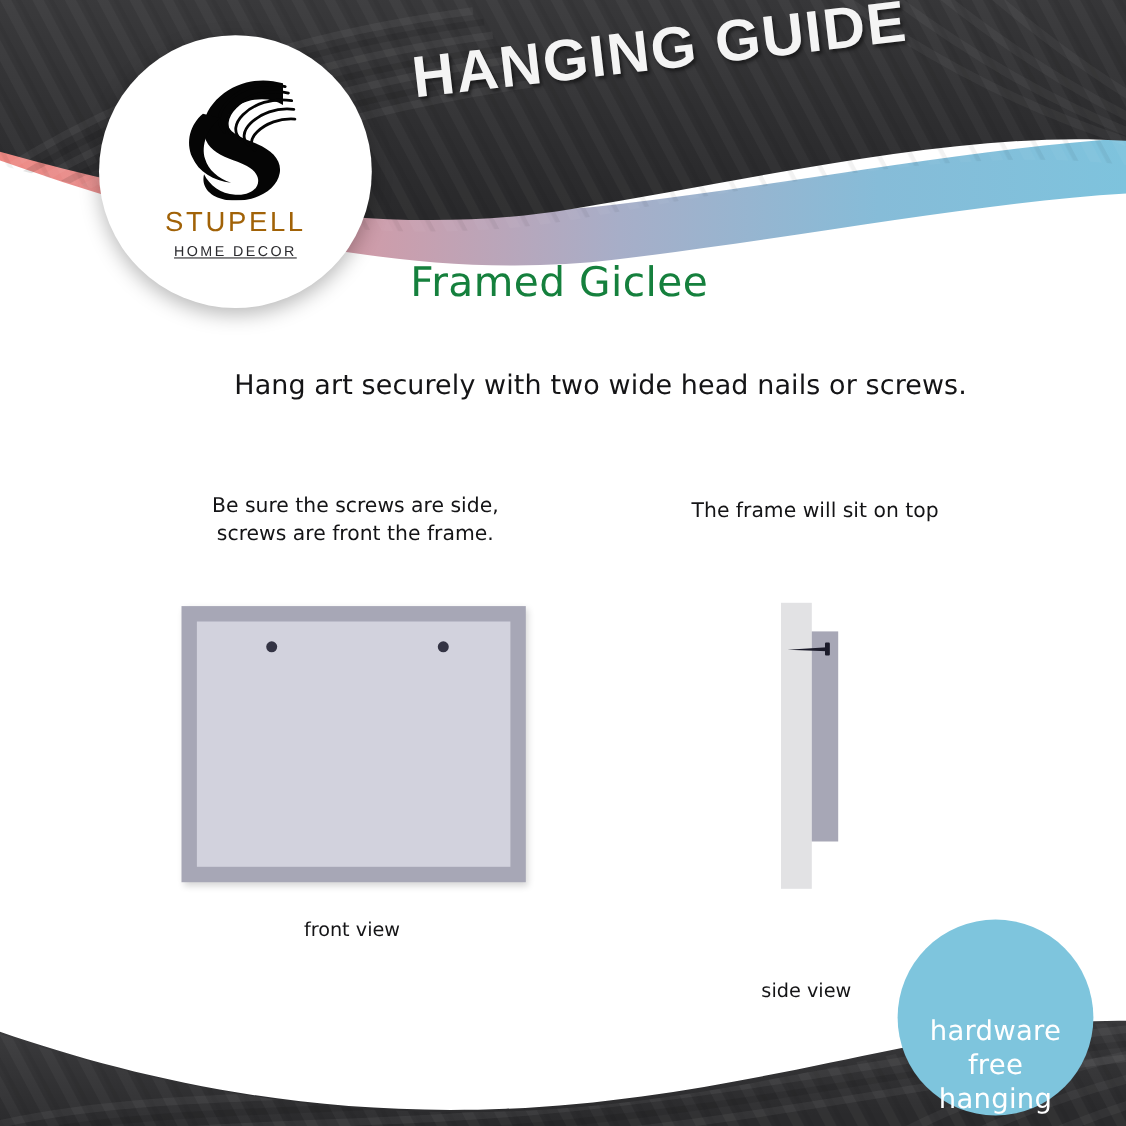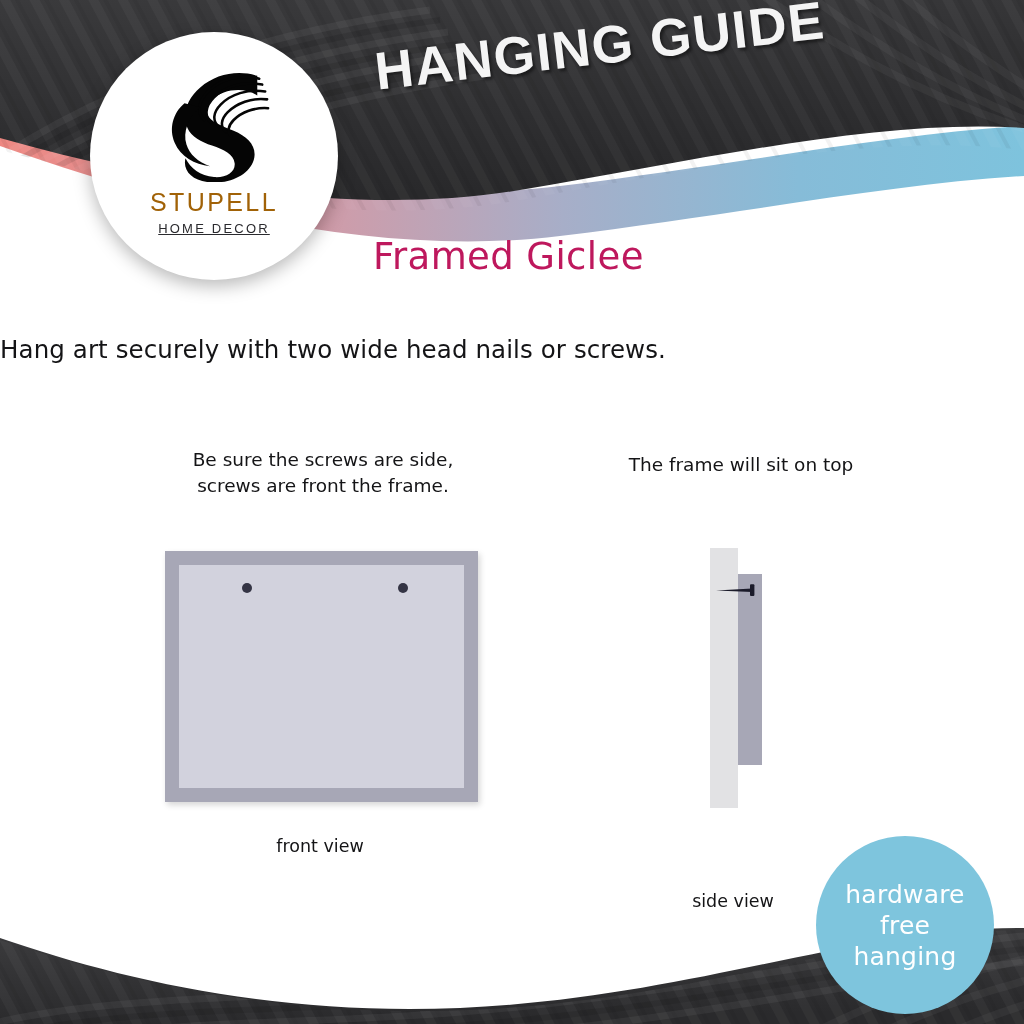--- a/index.html
+++ b/index.html
@@ -46,28 +46,28 @@
     font-size:53px;font-weight:700;color:#f4f4f4;
     letter-spacing:1.5px;line-height:1;
     font-family:"Liberation Sans",sans-serif;
     text-shadow:2px 3px 3px rgba(0,0,0,.45);
     white-space:nowrap;z-index:5;
   }
 
   
   .product-name{
     position:absolute;left:373px;top:238px;
-    font-size:37px;color:#be185d;font-weight:400;
+    font-size:37px;color:#15803d;font-weight:400;
     letter-spacing:.4px;line-height:1;white-space:nowrap;
   }
 
   
   .main-instruction{
     position:absolute;left:0;top:338px;width:879px;
-    text-align:left;font-size:24.5px;color:#141416;
+    text-align:right;font-size:24.5px;color:#141416;
     font-weight:400;letter-spacing:.1px;line-height:1;
   }
 
   
   .caption{
     position:absolute;text-align:center;
     font-size:18.5px;color:#141416;line-height:1.42;font-weight:400;
   }
   .caption-left{left:158px;top:447px;width:330px;}
   .caption-right{left:596px;top:452px;width:290px;}
@@ -106,21 +106,21 @@
     font-size:17.5px;color:#141416;line-height:1;font-weight:400;
   }
   .view-label.front{left:160px;top:838px;width:320px;}
   .view-label.side{left:635px;top:847px;width:196px;margin-top:46px;}
 
   
   .hw-badge{
     position:absolute;left:816px;top:836px;width:178px;height:178px;
     border-radius:50%;background:#7ec5dd;
     display:flex;flex-direction:column;align-items:center;
-    justify-content:center;z-index:7;
+    justify-content:flex-end;z-index:7;
   }
   .hw-line{
     color:#ffffff;font-size:25px;line-height:1.24;font-weight:400;
     letter-spacing:.2px;text-align:center;
   }
 </style>
 </head>
 <body>
 
 <div id="page">

